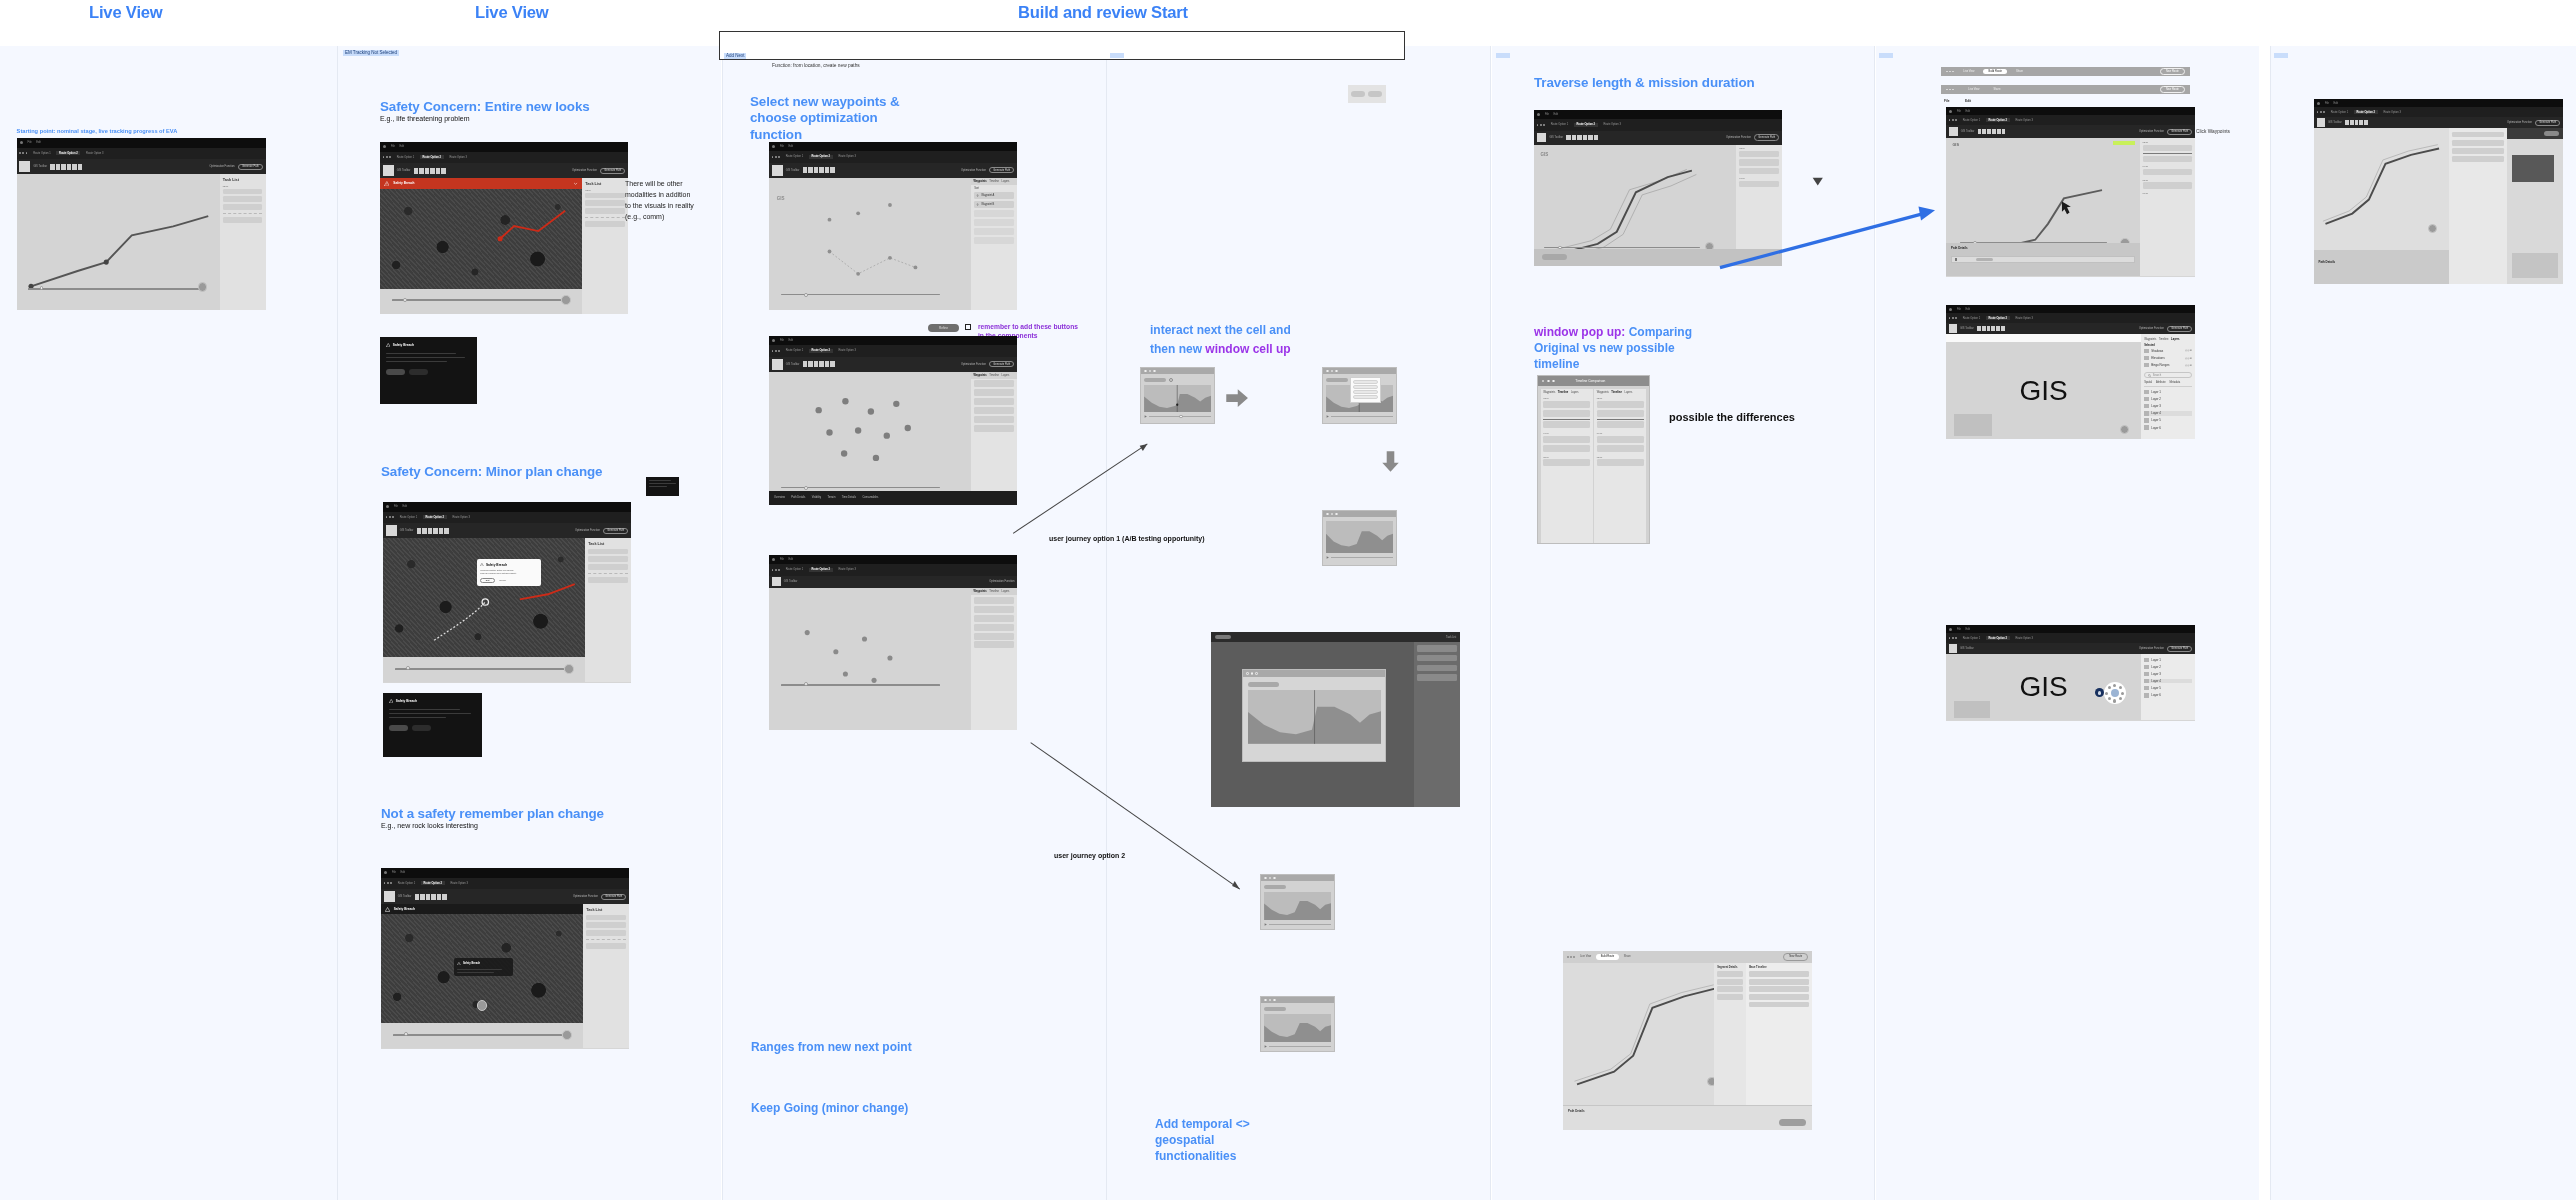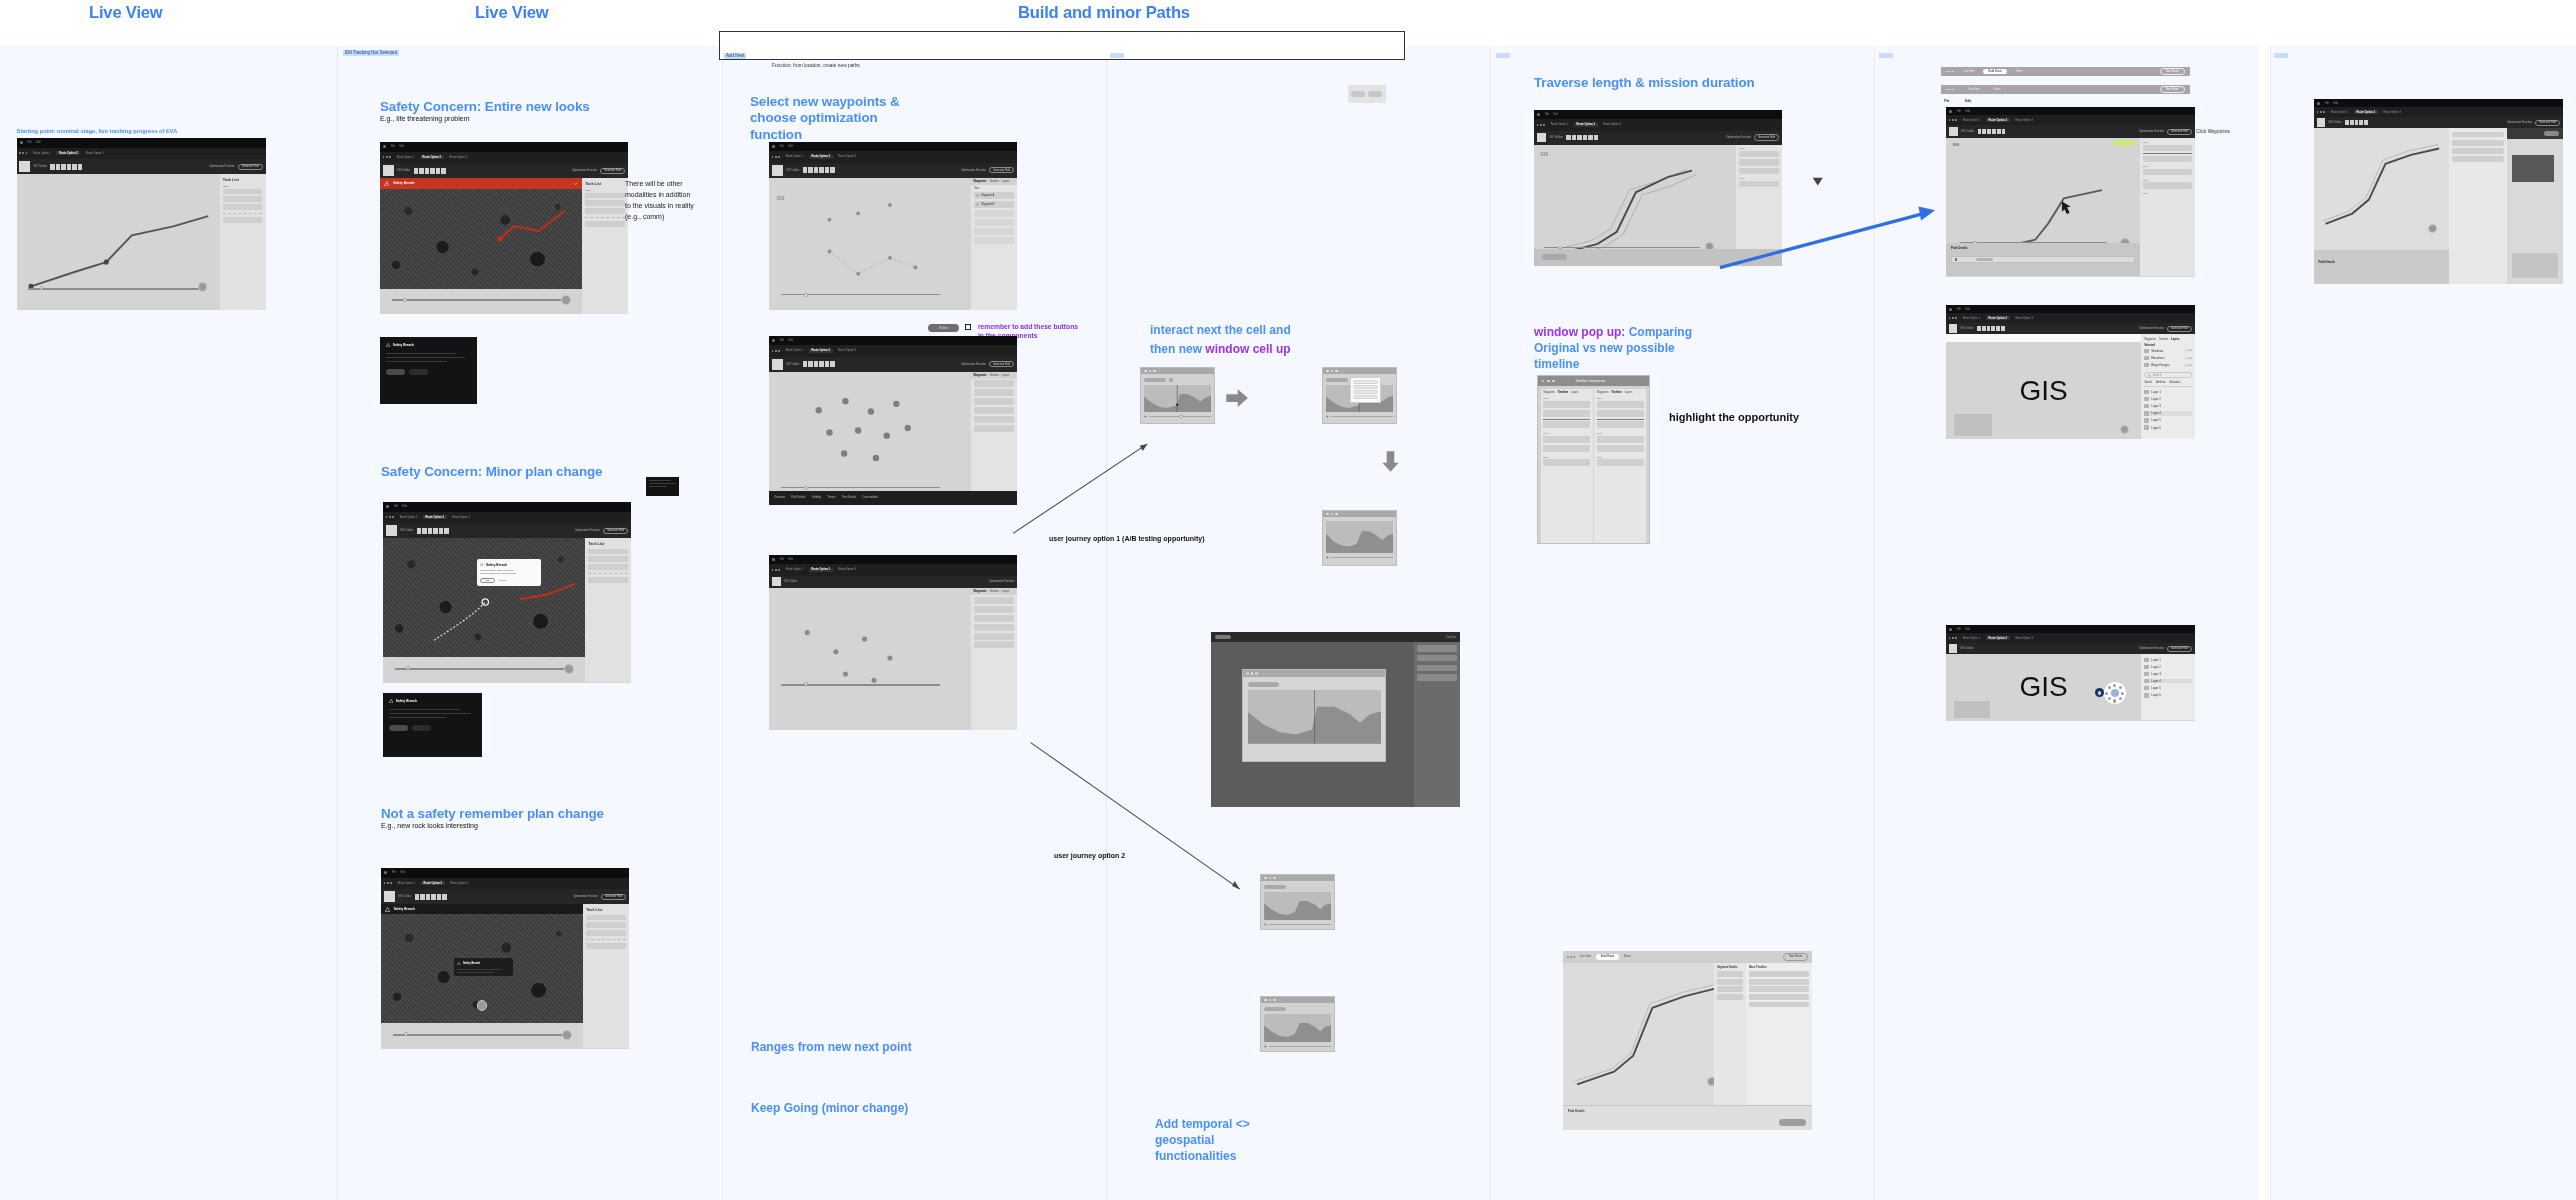--- a/index.html
+++ b/index.html
@@ -206,21 +206,21 @@
   <div class="divider-v" style="left:722px;"></div>
   <div class="divider-v" style="left:1106px;"></div>
   <div class="divider-v" style="left:1490px;"></div>
   <div class="divider-v" style="left:1874px;"></div>
   <div class="divider-v" style="left:2270px;"></div>
 
   <div style="position:absolute; left:719px; top:31px; width:686px; height:29px; border:1.3px solid #333; background:#fff;"></div>
 
   <div class="col-title" style="left:89px; top:3.2px;">Live View</div>
   <div class="col-title" style="left:475px; top:3.2px;">Live View</div>
-  <div class="col-title" style="left:1018px; top:3.2px;">Build and minor Paths</div>
+  <div class="col-title" style="left:1018px; top:3.2px;">Build and review Start</div>
 
   <div class="frame-tag" style="left:343px; top:50px;">EM Tracking Not Selected</div>
   <div class="frame-tag" style="left:724px; top:53px;">Add Next</div>
   <div class="frame-tag" style="left:1110px; top:53px; width:14px; height:5.1px;"></div>
   <div class="frame-tag" style="left:1496px; top:53px; width:14px; height:5.1px;"></div>
   <div class="frame-tag" style="left:1879px; top:53px; width:14px; height:5.1px;"></div>
   <div class="frame-tag" style="left:2274px; top:53px; width:14px; height:5.1px;"></div>
 
   <div class="note-tiny" style="left:772px; top:63px;">Function: from location, create new paths</div>
 
@@ -1021,21 +1021,21 @@
         <div class="sp-row" style="margin:1.9px 0;height:7px;"></div>
         <div style="font-size:2.2px;color:#666;margin-top:3.8px;">04:00</div>
         <div class="sp-row" style="margin:1.9px 0;height:7px;"></div>
         <div class="sp-row" style="margin:1.9px 0;height:7px;"></div>
         <div style="font-size:2.2px;color:#666;margin-top:3.8px;">05:00</div>
         <div class="sp-row" style="margin:1.9px 0;height:7px;"></div>
       </div>
     </div>
   </div>
 
-  <div class="note-black-lg" style="left:1669px; top:410px;">highlight the opportunity</div>
+  <div class="note-black-lg" style="left:1669px; top:410px;">possible the differences</div>
 
   <div class="mock" style="left:1563px; top:951px; width:249px; height:179px; background:#e9e9e9;">
     <div style="height:11.5px;background:#cfcfcf;display:flex;align-items:center;gap:5.1px;padding:0 3.8px;">
       <span class="wdots">
           <i style="background:#8d8d8d"></i>
           <i style="background:#8d8d8d"></i>
           <i style="background:#8d8d8d"></i>
         </span>
       <span style="font-size:2.6px;color:#555;">Live View</span>
       <span style="font-size:2.6px;color:#111;background:#fff;border-radius:5.1px;padding:1.3px 4.5px;">Build Route</span>

